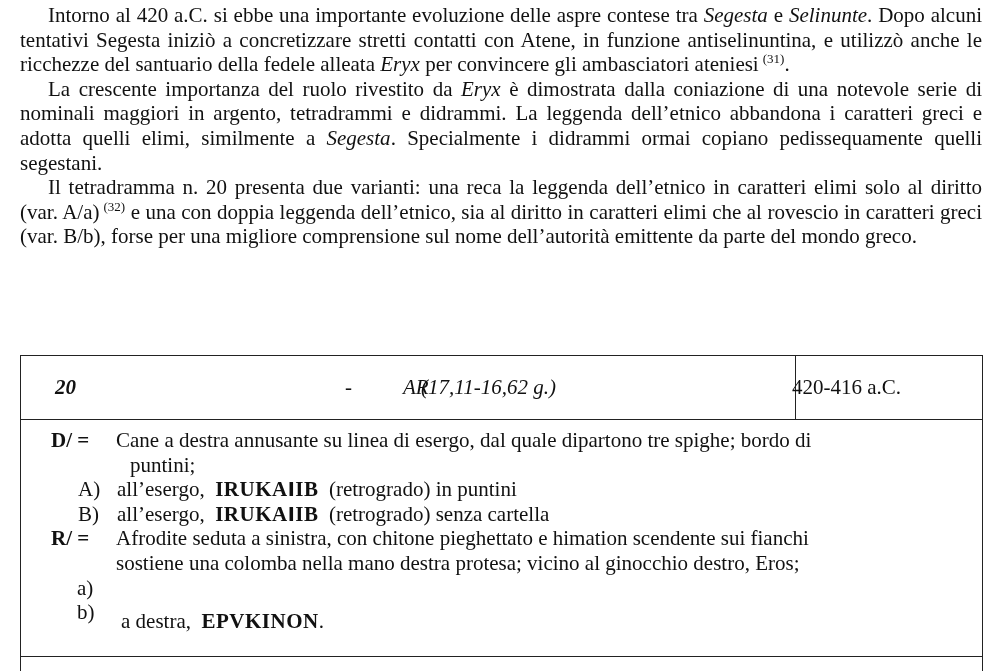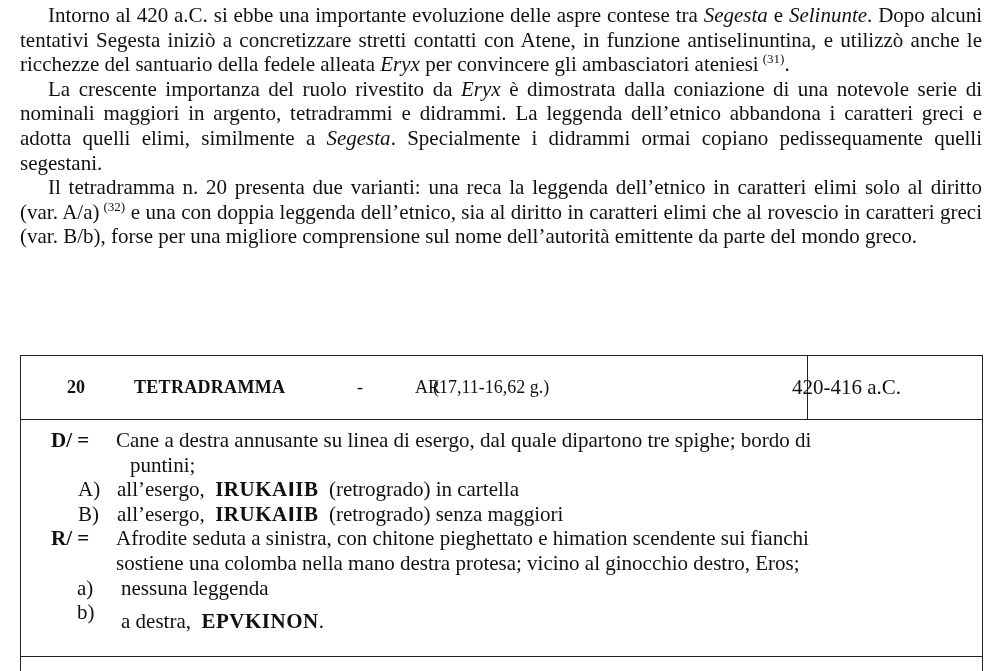--- a/index.html
+++ b/index.html
@@ -19,23 +19,23 @@
 
   .coin-table {
     position: absolute; left: 20px; top: 355px; width: 963px; height: 330px;
     border: 1.5px solid #222; box-sizing: border-box;
   }
   .header-row {
     position: absolute; left: 0; top: 0; right: 0; height: 63px;
     border-bottom: 1.5px solid #222;
   }
   .header-left {
-    position: absolute; left: 16px; top: 0; width: 771px; height: 63px;
+    position: absolute; left: 4px; top: 0; width: 771px; height: 63px;
     border-right: 1.5px solid #222; box-sizing: border-box;
-    font-size: 18px; line-height: 63px;
+    font-size: 21px; line-height: 63px; font-style: italic;
   }
   .header-left .num { position: absolute; left: 30px; font-weight: bold; }
   .header-left .denom { position: absolute; left: 97px; font-weight: bold; letter-spacing: 0.3px; }
   .header-left .dash { position: absolute; left: 320px; }
   .header-left .metal { position: absolute; left: 346px; margin-left: 32px; }
   .header-left .weight { position: absolute; left: 396px; }
   .header-right {
     position: absolute; left: 771px; top: 0; right: 0; height: 63px;
     font-size: 21px; line-height: 63px; text-align: left;
   }
@@ -57,63 +57,61 @@
   <div class="prose">
     <p><span>Intorno al 420 a.C. si ebbe una importante evoluzione delle aspre contese tra </span><i>Segesta</i><span> e </span><i>Selinunte</i><span>. Dopo alcuni tentativi Segesta iniziò a concretizzare stretti contatti con Atene, in funzione antiselinuntina, e utilizzò anche le ricchezze del santuario della fedele alleata </span><i>Eryx</i><span> per convincere gli ambasciatori ateniesi</span><sup class="fn">(31)</sup><span>.</span></p>
     <p><span>La crescente importanza del ruolo rivestito da </span><i>Eryx</i><span> è dimostrata dalla coniazione di una notevole serie di nominali maggiori in argento, tetradrammi e didrammi. La leggenda dell’etnico abbandona i caratteri greci e adotta quelli elimi, similmente a </span><i>Segesta</i><span>. Specialmente i didrammi ormai copiano pedissequamente quelli segestani.</span></p>
     <p><span>Il tetradramma n. 20 presenta due varianti: una reca la leggenda dell’etnico in caratteri elimi solo al diritto (var. A/a)</span><sup class="fn">(32)</sup><span> e una con doppia leggenda dell’etnico, sia al diritto in caratteri elimi che al rovescio in caratteri greci (var. B/b), forse per una migliore comprensione sul nome dell’autorità emittente da parte del mondo greco.</span></p>
   </div>
 
   <div class="coin-table">
     <div class="header-row">
       <div class="header-left">
         <span class="num">20</span>
-        <span class="denom">TETRADRAMMA</span>
         <span class="dash">-</span>
         <span class="metal">AR</span>
         <span class="weight">(17,11-16,62 g.)</span>
       </div>
       <div class="header-right">420-416 a.C.</div>
     </div>
 
     <div class="desc">
       <div class="line" style="left:30px; top:9px;">
         <span class="label">D/ =</span>
       </div>
       <div class="line" style="left:95px; top:9px;">Cane a destra annusante su linea di esergo, dal quale dipartono tre spighe; bordo di</div>
       <div class="line" style="left:109px; top:33.6px;">puntini;</div>
 
       <div class="line" style="left:57px; top:58.2px;">
         <span>A)</span>
       </div>
       <div class="line" style="left:96px; top:58.2px;">
         <span>all’esergo,</span>&nbsp;
         <span class="legend"><span>IRUKA</span><span class="tee">I</span><span>IB</span></span>&nbsp;
-        <span>(retrogrado) in cartella</span>
+        <span>(retrogrado) in puntini</span>
       </div>
 
       <div class="line" style="left:57px; top:82.8px;">
         <span>B)</span>
       </div>
       <div class="line" style="left:96px; top:82.8px;">
         <span>all’esergo,</span>&nbsp;
         <span class="legend"><span>IRUKA</span><span class="tee">I</span><span>IB</span></span>&nbsp;
-        <span>(retrogrado) senza maggiori</span>
+        <span>(retrogrado) senza cartella</span>
       </div>
 
       <div class="line" style="left:30px; top:107.4px;">
         <span class="label">R/ =</span>
       </div>
       <div class="line" style="left:95px; top:132px;">sostiene una colomba nella mano destra protesa; vicino al ginocchio destro, Eros;</div>
       <div class="line" style="left:95px; top:107.4px;">Afrodite seduta a sinistra, con chitone pieghettato e himation scendente sui fianchi</div>
 
       <div class="line" style="left:56px; top:156.6px;">
         <span>a)</span>
       </div>
-      <div class="line" style="left:100px; top:156.6px;">nessuna leggenda</div>
 
       <div class="line" style="left:56px; top:181.2px;">
         <span>b)</span>
       </div>
       <div class="line" style="left:100px; top:190px;">
         <span>a destra,</span>&nbsp;
         <span class="legend">EPVKINON</span><span>.</span>
       </div>
     </div>
   </div>

